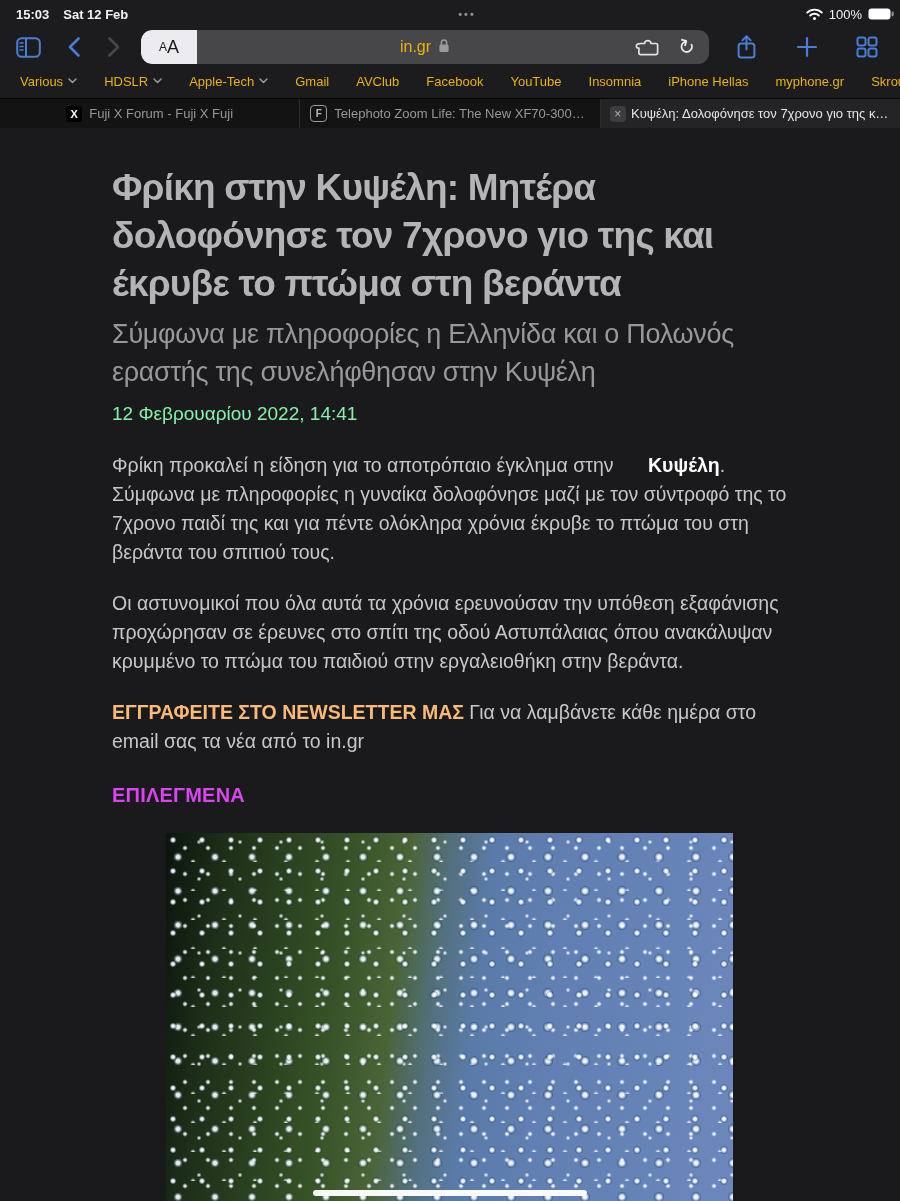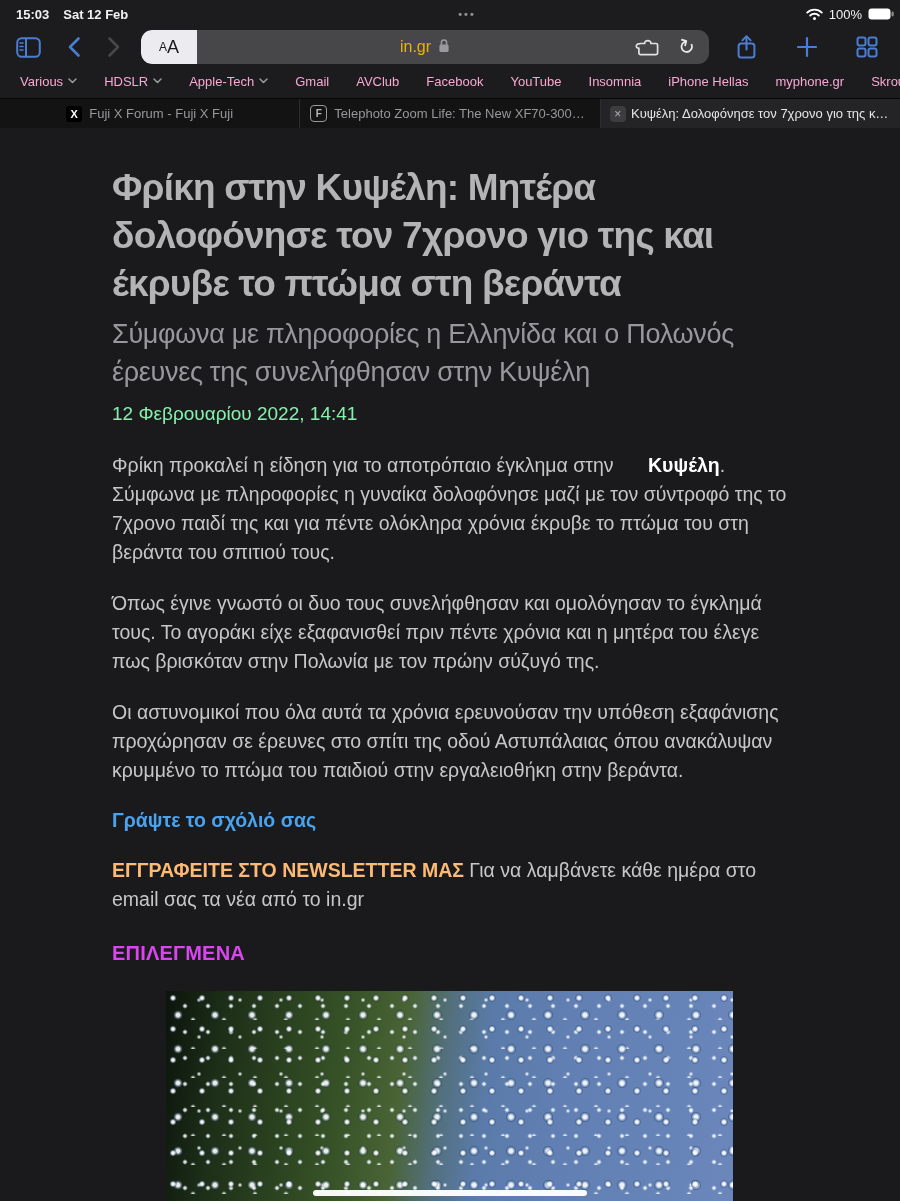--- a/index.html
+++ b/index.html
@@ -40,21 +40,21 @@
   .url-center{
     position:absolute;left:0;right:0;display:flex;align-items:flex-start;
     justify-content:center;gap:7px;color:#eab308;font-size:16px;pointer-events:none;
   }
   .pill-right{margin-left:auto;display:flex;align-items:center;gap:18px;padding-right:14px;}
   .reload-glyph{color:#ececee;font-size:20px;line-height:1;transform:rotate(15deg);display:inline-block;}
   .actions-group{display:flex;align-items:center;gap:38px;margin-left:26px;padding-right:6px;}
   
   .bookmarks-bar{
     height:26px;background:#1c1c1e;display:flex;align-items:center;
-    padding:0 20px 4px 20px;gap:27px;font-size:13px;color:#f9a8d4;white-space:nowrap;
+    padding:0 20px 4px 20px;gap:27px;font-size:13px;color:#eab308;white-space:nowrap;
   }
   .bm-item{display:flex;align-items:center;gap:5px;cursor:pointer;}
   
   .tab-bar{
     height:29px;background:#131313;display:flex;border-top:1px solid #060606;
   }
   .tab{
     flex:1 1 0;display:flex;align-items:center;justify-content:center;gap:7px;
     font-size:13px;color:#97979c;border-right:1px solid #2c2c2e;cursor:pointer;
     overflow:hidden;padding:0 10px;position:relative;min-width:0;
@@ -277,28 +277,26 @@
   <div class="tab active">
     <span class="tab-close">×</span>
     <span class="fav-in">in</span>
     <span class="tab-title">Κυψέλη: Δολοφόνησε τον 7χρονο γιο της και…</span>
   </div>
 </div>
 
 <div class="content">
   <div class="article">
     <h1 class="headline">Φρίκη στην Κυψέλη: Μητέρα δολοφόνησε τον 7χρονο γιο της και έκρυβε το πτώμα στη βεράντα</h1>
-    <h2 class="subtitle">Σύμφωνα με πληροφορίες η Ελληνίδα και ο Πολωνός έρευνες της συνελήφθησαν στην Κυψέλη</h2>
+    <h2 class="subtitle">Σύμφωνα με πληροφορίες η Ελληνίδα και ο Πολωνός εραστής της συνελήφθησαν στην Κυψέλη</h2>
     <div class="pub-date">12 Φεβρουαρίου 2022, 14:41</div>
 
     <p class="body-p"><span>Φρίκη προκαλεί η είδηση για το αποτρόπαιο έγκλημα στην </span><a class="inline-link">Κυψέλη</a><span>. Σύμφωνα με πληροφορίες η γυναίκα δολοφόνησε μαζί με τον σύντροφό της το 7χρονο παιδί της και για πέντε ολόκληρα χρόνια έκρυβε το πτώμα του στη βεράντα του σπιτιού τους.</span></p>
-    <p class="body-p">Όπως έγινε γνωστό οι δυο τους συνελήφθησαν και ομολόγησαν το έγκλημά τους. Το αγοράκι είχε εξαφανισθεί πριν πέντε χρόνια και η μητέρα του έλεγε πως βρισκόταν στην Πολωνία με τον πρώην σύζυγό της.</p>
     <p class="body-p">Οι αστυνομικοί που όλα αυτά τα χρόνια ερευνούσαν την υπόθεση εξαφάνισης προχώρησαν σε έρευνες στο σπίτι της οδού Αστυπάλαιας όπου ανακάλυψαν κρυμμένο το πτώμα του παιδιού στην εργαλειοθήκη στην βεράντα.</p>
 
-    <a class="comment-link">Γράψτε το σχόλιό σας</a>
 
     <p class="newsletter"><b>ΕΓΓΡΑΦΕΙΤΕ ΣΤΟ NEWSLETTER ΜΑΣ</b><span> Για να λαμβάνετε κάθε ημέρα στο email σας τα νέα από το in.gr</span></p>
 
     <div class="section-heading">ΕΠΙΛΕΓΜΕΝΑ</div>
 
     <div class="rain-photo"></div>
   </div>
 </div>
 
 <div class="home-indicator"></div>

